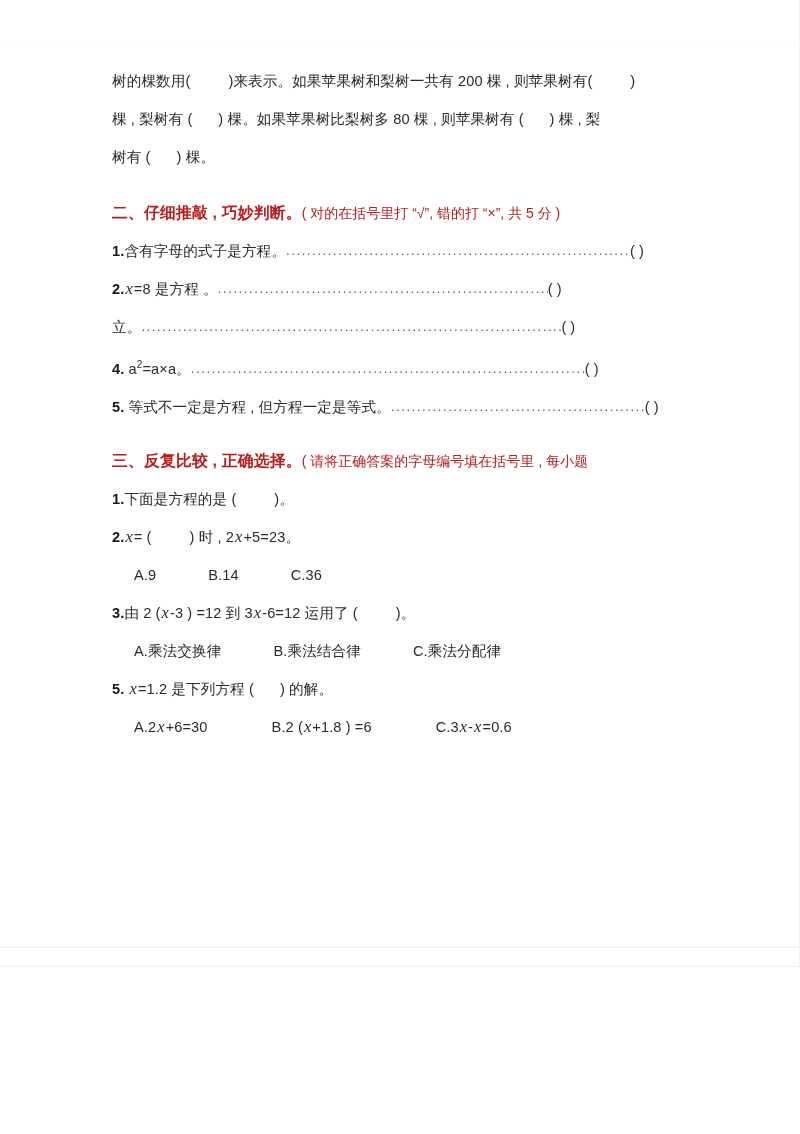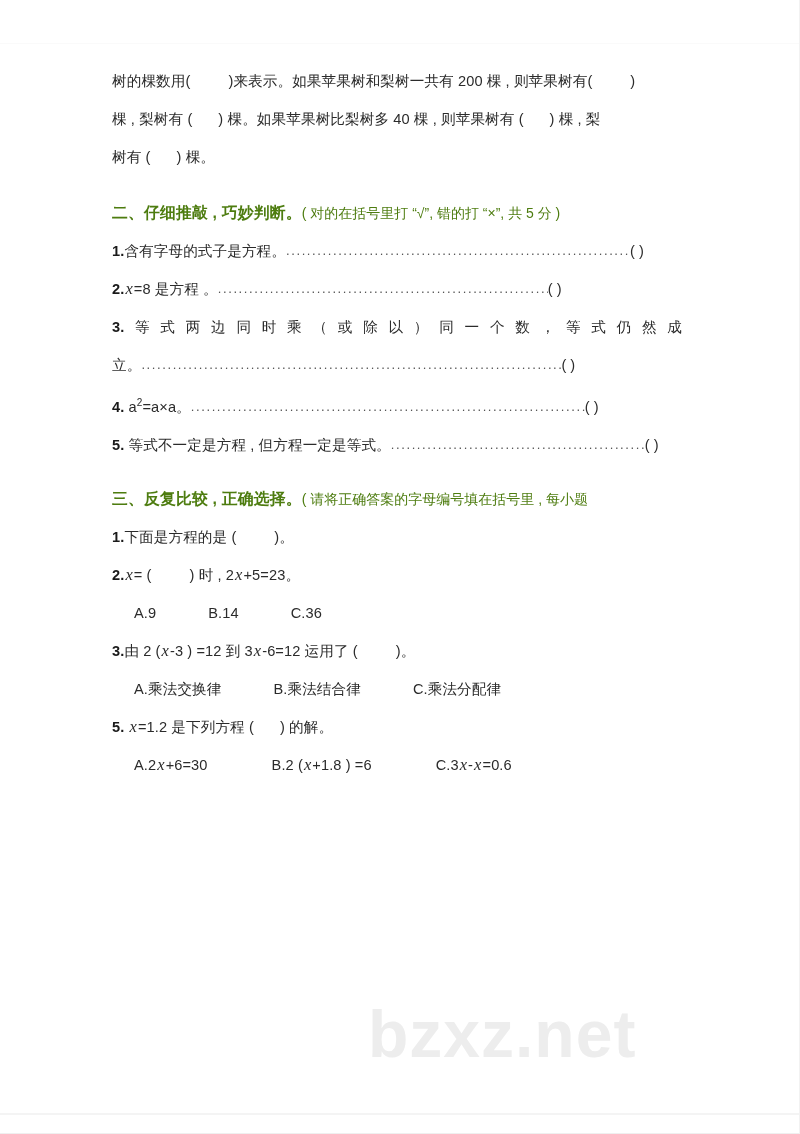--- a/index.html
+++ b/index.html
@@ -6,21 +6,21 @@
     margin: 0;
     padding: 0;
     background: #ffffff;
   }
   body {
     font-family: "Liberation Sans", "DejaVu Sans", sans-serif;
   }
   #page {
     position: relative;
     width: 800px;
-    height: 1134px;
+    height: 967px;
     background: #ffffff;
     overflow: hidden;
     box-sizing: border-box;
     border-right: 1px solid #f2f2f2;
     border-bottom: 1px solid #efefef;
   }
   
   .scan-edge-top {
     position: absolute;
     left: 0; right: 0; top: 43px;
@@ -48,21 +48,21 @@
   }
   .para {
     color: #2b2b2b;
     font-size: 14.6px;
     line-height: 38px;
     letter-spacing: 0.1px;
   }
   .hdr {
     font-size: 15.8px;
     font-weight: bold;
-    color: #4d7c0f;
+    color: #b91c1c;
     line-height: 38px;
     letter-spacing: 0.2px;
   }
   .hdr .sub {
     font-size: 14px;
     font-weight: normal;
     letter-spacing: 0px;
   }
   .num {
     font-weight: bold;
@@ -128,34 +128,33 @@
 
 <div id="page">
 
   <div class="scan-edge-top"></div>
   <div class="scan-edge-bottom"></div>
 
   <div id="content">
 
     <div class="line"><span>树的棵数用(</span><span class="sp-wide"></span><span>)来表示。如果苹果树和梨树一共有 200 棵 , 则苹果树有(</span><span class="sp-wide"></span><span>)</span></div>
 
-    <div class="line"><span>棵 , 梨树有 (</span><span class="sp-mid"></span><span>) 棵。如果苹果树比梨树多 40 棵 , 则苹果树有 (</span><span class="sp-mid"></span><span>) 棵 , 梨</span></div>
+    <div class="line"><span>棵 , 梨树有 (</span><span class="sp-mid"></span><span>) 棵。如果苹果树比梨树多 80 棵 , 则苹果树有 (</span><span class="sp-mid"></span><span>) 棵 , 梨</span></div>
 
     <div class="line"><span>树有 (</span><span class="sp-mid"></span><span>) 棵。</span></div>
 
     <div style="height:18px"></div>
 
     <div class="hdr"><span>二、仔细推敲 , 巧妙判断。</span><span class="sub">( 对的在括号里打 “√”, 错的打 “×”, 共 5 分 )</span></div>
 
     <div class="line"><span class="num">1.</span><span>含有字母的式子是方程。</span><span class="leader" style="width:344px">..................................................................................</span><span class="blank-paren">(          )</span></div>
 
     <div class="line"><span class="num">2.</span><span class="var">x</span><span>=8 是方程 。</span><span class="leader" style="width:330px">..................................................................................</span><span class="blank-paren">(          )</span></div>
 
     <div class="para">
-      <span class="justify-spread" style="width:570px"><span class="num">3.</span><span>等式两边同时乘（或除以）同一个数，等式仍然成</span></span>
       <span class="line" style="display:block"><span>立。</span><span class="leader" style="width:420px">..................................................................................</span><span class="blank-paren">(          )</span></span>
     </div>
 
     <div class="line"><span class="num">4.</span>&nbsp;<span>a</span><sup class="exp">2</sup><span>=a×a。</span><span class="leader" style="width:394px">..................................................................................</span><span class="blank-paren">(          )</span></div>
 
     <div class="line"><span class="num">5.</span>&nbsp;<span>等式不一定是方程 , 但方程一定是等式。</span><span class="leader" style="width:254px">..................................................................................</span><span class="blank-paren">(          )</span></div>
 
     <div style="height:16px"></div>
 
     <div class="hdr"><span>三、反复比较 , 正确选择。</span><span class="sub">( 请将正确答案的字母编号填在括号里 , 每小题</span></div>

